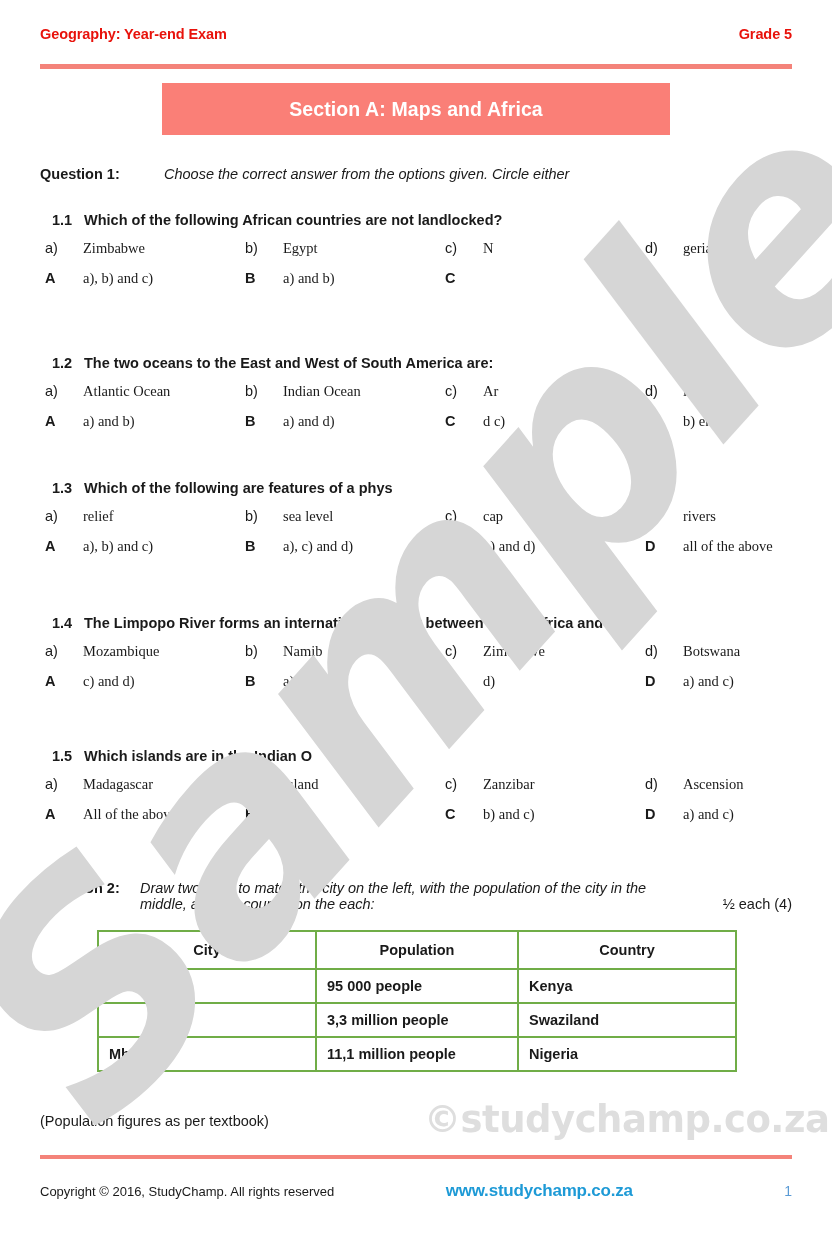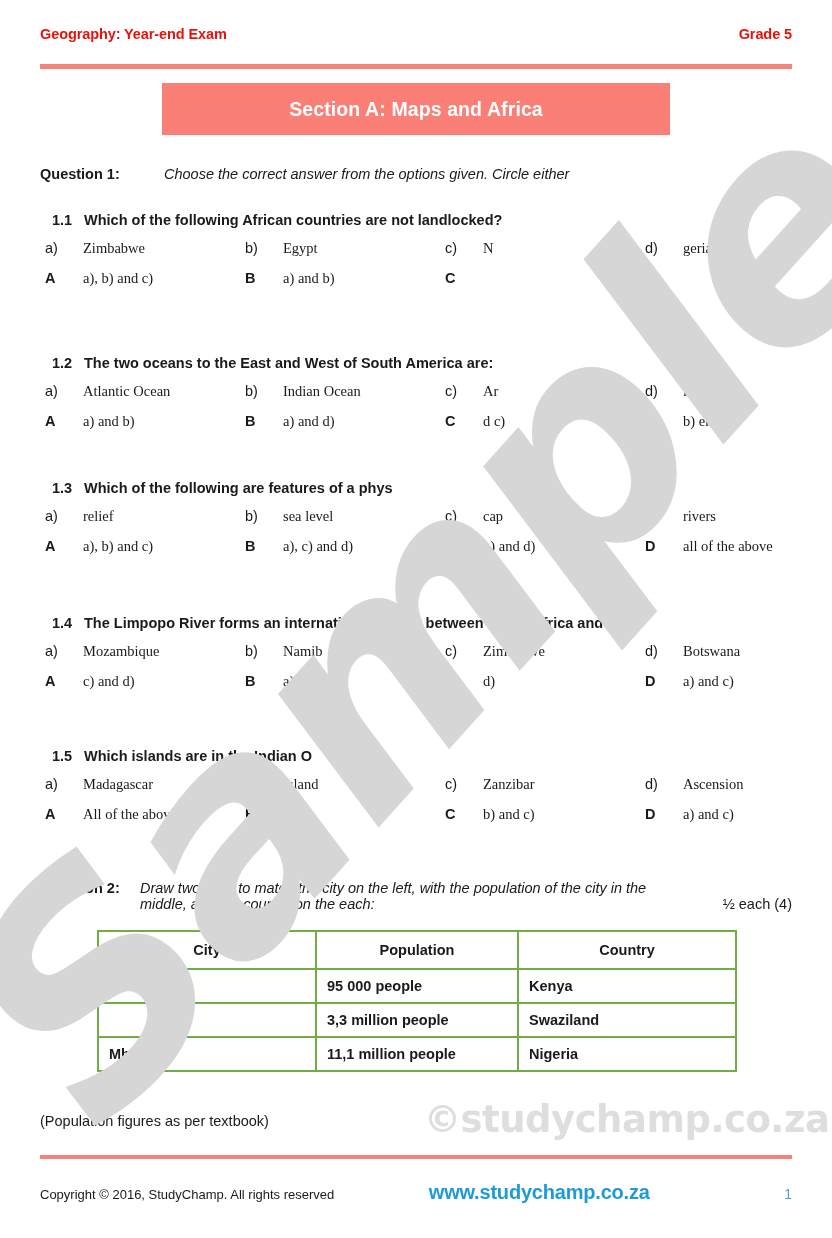--- a/index.html
+++ b/index.html
@@ -268,21 +268,21 @@
     font-size: 13px;
   }
   .footer .copyright {
     flex: 0 0 auto;
   }
   .footer .site {
     flex: 1 1 auto;
     text-align: center;
     color: #1e9ad6;
     font-weight: 700;
-    font-size: 20px;
+    font-size: 17px;
     letter-spacing: -0.2px;
     padding-right: 40px;
   }
   .footer .pageno {
     flex: 0 0 auto;
     color: #5b9bd5;
     font-size: 14px;
   }
 </style>
 </head>

